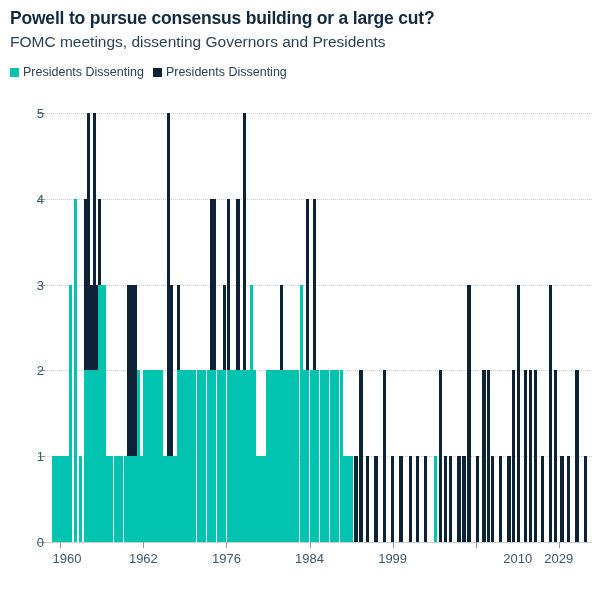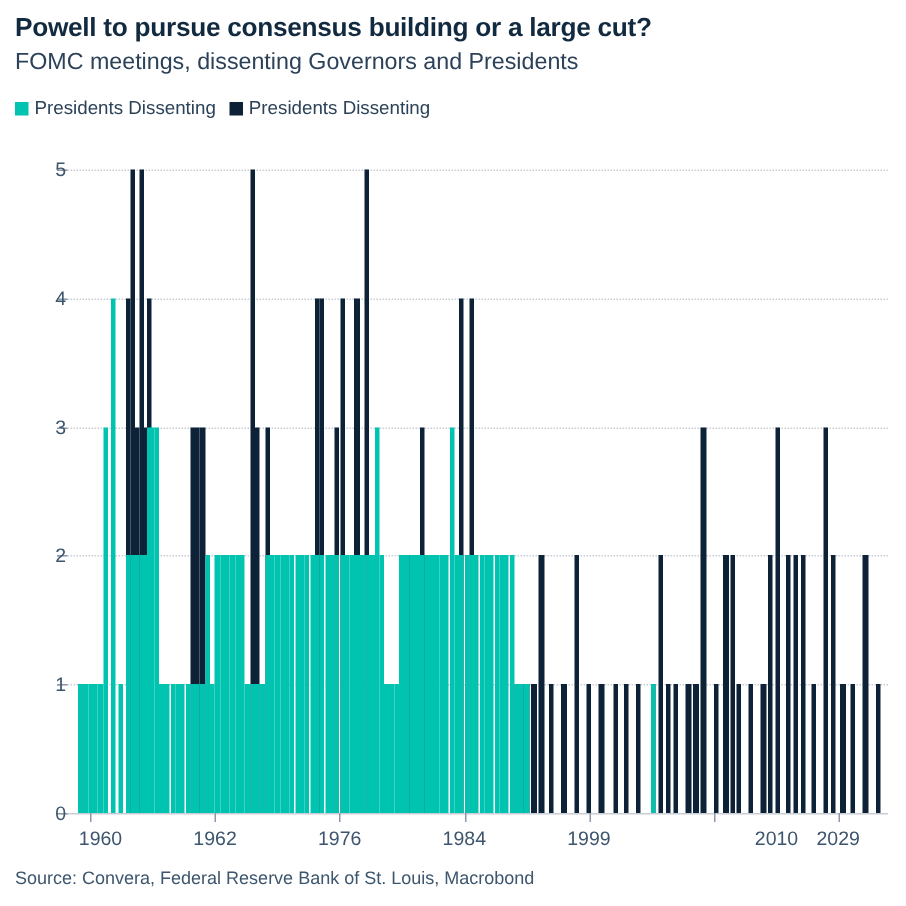--- a/index.html
+++ b/index.html
@@ -287,15 +287,14 @@
       <div class="bar bar-gov" style="left: 277.538px; width: 3.2px; height: 171.6px; background: rgb(0, 196, 176);"></div>
       <div class="bar bar-gov" style="left: 280.862px; width: 3.2px; height: 171.6px; background: rgb(0, 196, 176);"></div>
       <div class="bar bar-gov" style="left: 284.185px; width: 3.2px; height: 171.6px; background: rgb(0, 196, 176);"></div>
       <div class="bar bar-gov" style="left: 287.508px; width: 3.2px; height: 171.6px; background: rgb(0, 196, 176);"></div>
       <div class="bar bar-gov" style="left: 290.831px; width: 3.2px; height: 85.8px; background: rgb(0, 196, 176);"></div>
       <div class="bar bar-gov" style="left: 294.154px; width: 3.2px; height: 85.8px; background: rgb(0, 196, 176);"></div>
       <div class="bar bar-gov" style="left: 297.477px; width: 3.2px; height: 85.8px; background: rgb(0, 196, 176);"></div>
       <div class="bar bar-gov" style="left: 382.215px; width: 3.2px; height: 85.8px; background: rgb(0, 196, 176);"></div>
     </div>
 
-  <div class="source">Source: Convera, Federal Reserve Bank of St. Louis, Macrobond</div>
 
 </div>
 
 </body></html>

